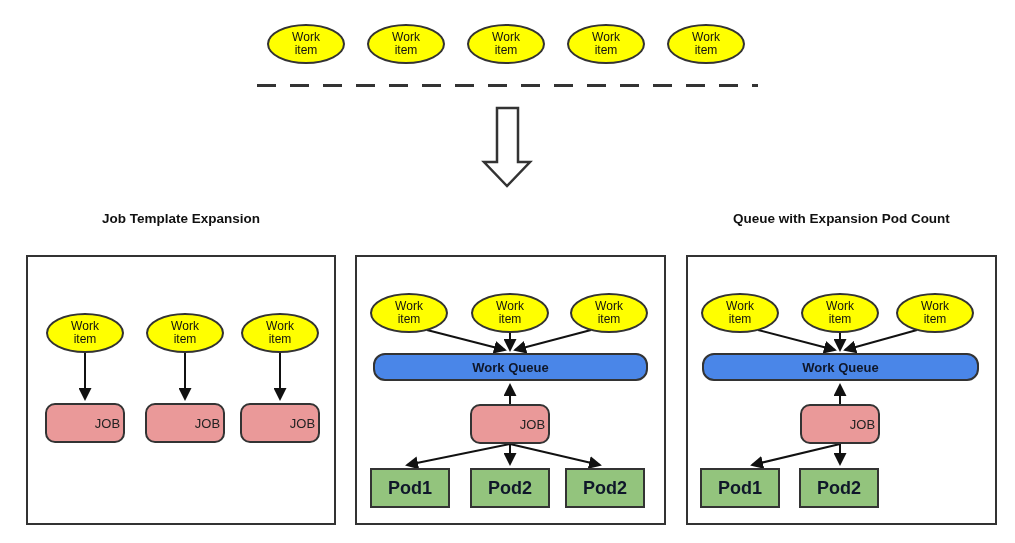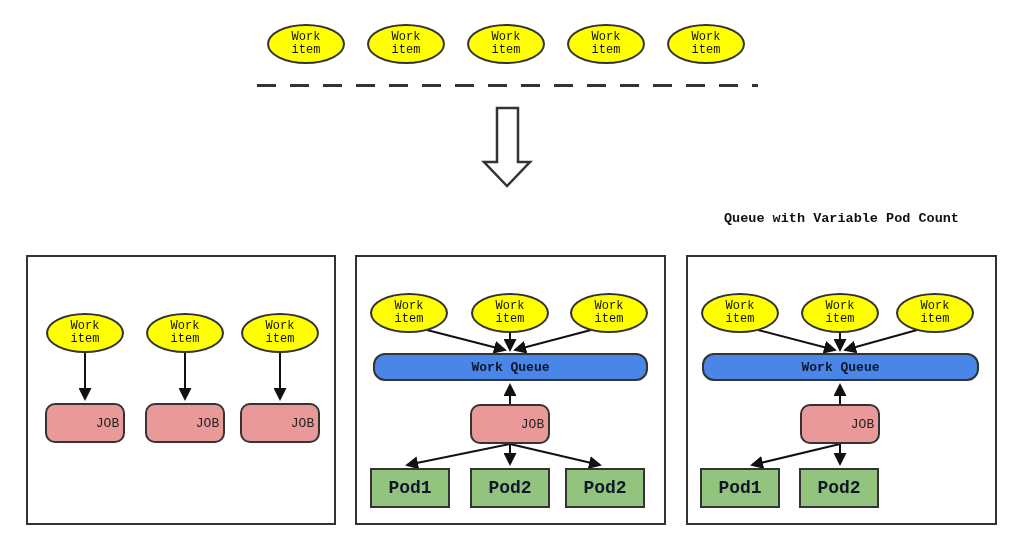--- a/index.html
+++ b/index.html
@@ -5,21 +5,21 @@
   :root{
     --work-item-fill:#ffff00;
     --work-queue-fill:#4a86e8;
     --job-fill:#ea9999;
     --pod-fill:#93c47d;
     --outline:#333333;
     --arrow:#111111;
   }
   html,body{margin:0;padding:0;background:#ffffff;}
   body{font-family:"Liberation Sans", sans-serif; -webkit-font-smoothing:antialiased;}
-  .canvas{position:relative;width:1015px;height:543px;background:#ffffff;overflow:hidden;font-family:Liberation Mono, monospace;}
+  .canvas{position:relative;width:1015px;height:543px;background:#ffffff;overflow:hidden;}
 
   .ellipse{
     position:absolute;width:78px;height:40px;border:2px solid var(--outline);
     border-radius:50%;background:var(--work-item-fill);
     display:flex;align-items:center;justify-content:center;box-sizing:border-box;
   }
   .ellipse .lbl{display:block;width:42px;text-align:center;font-size:12px;line-height:1.12;color:#111;}
 
   .dashes{position:absolute;left:257px;top:84px;width:501px;height:3px;
     background:repeating-linear-gradient(90deg, #333 0 19px, transparent 19px 33px);}
@@ -62,21 +62,22 @@
   <div class="ellipse" style="left:667px;top:24px">
     <span class="lbl">Work item</span>
   </div>
 
   <div class="dashes"></div>
 
   <svg class="big-arrow" width="58" height="82" viewBox="0 0 58 82">
     <polygon points="19,2 40,2 40,56 52,56 29,80 6,56 19,56" fill="#ffffff" stroke="#333333" stroke-width="2.5" stroke-linejoin="miter"></polygon>
   </svg>
 
-  <div class="panel-title" style="left:686px;width:311px">Queue with Variable Pod Count</div>
+  <div class="panel-title" style="left:26px;width:310px">Job Template Expansion</div>
+  <div class="panel-title" style="left:686px;width:311px">Queue with Expansion Pod Count</div>
 
   <div class="panel" style="left:26px;width:310px">
     <div class="inner">
       <svg class="connectors" width="306" height="266" viewBox="0 0 306 266">
         <defs>
           <marker id="ah1" viewBox="0 0 10 10" refX="8.5" refY="5" markerWidth="6.5" markerHeight="6.5" orient="auto-start-reverse">
               <path d="M0,0 L10,5 L0,10 z" fill="#111"></path>
             </marker>
         </defs>
         <g stroke="#111" stroke-width="2">

